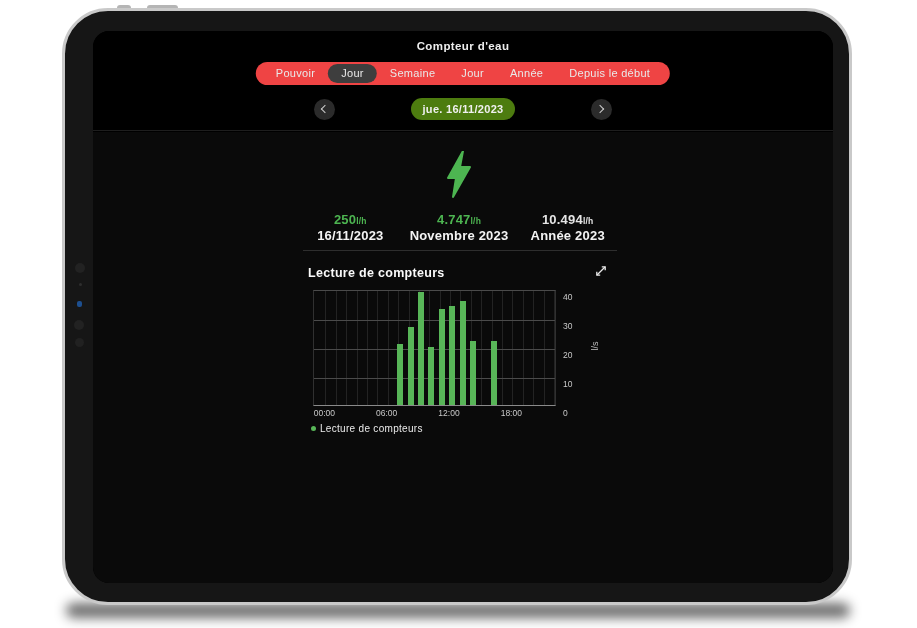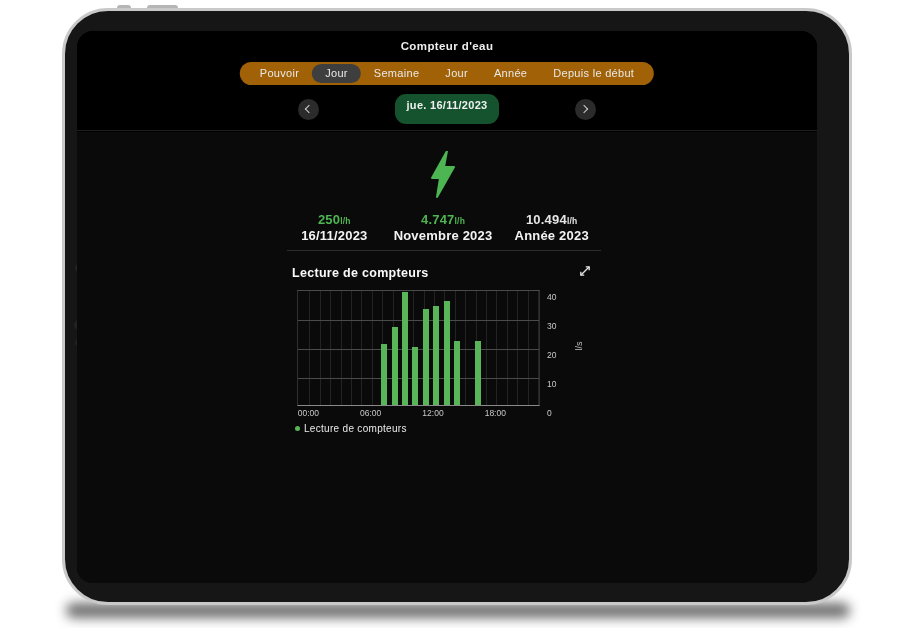--- a/index.html
+++ b/index.html
@@ -37,40 +37,40 @@
 
   .cam-dot { position: absolute; border-radius: 50%; }
   .cam-1 { left: 10px; top: 252px; width: 10px; height: 10px; background: #222; }
   .cam-2 { left: 14px; top: 272px; width: 3px;  height: 3px;  background: #2e2e2e; }
   .cam-3 { left: 12px; top: 290px; width: 5px;  height: 6px;  background: #1d4f8f; border-radius: 2px; }
   .cam-4 { left: 9px;  top: 309px; width: 10px; height: 10px; background: #222; }
   .cam-5 { left: 10px; top: 327px; width: 9px;  height: 9px;  background: #212121; }
 
   
   .screen {
-    position: absolute; left: 12px; top: 20px;
+    position: absolute; left: 28px; top: 20px;
     width: 740px; height: 552px;
     background: #000;
     border-radius: 16px;
     overflow: hidden;
   }
 
   
   .app-header {
     position: absolute; left: 0; top: 0; width: 740px; height: 100px;
     background: #000; border-bottom: 1px solid #1e1e1e;
   }
   .app-title {
     position: absolute; top: 9px; left: 0; right: 0;
     text-align: center; font-size: 11.5px; letter-spacing: 0.4px;
     color: #ededed; font-weight: bold;
   }
   .tabs {
     position: absolute; top: 31px; left: 50%; transform: translateX(-50%);
-    height: 23px; background: #a16207; border-radius: 12px;
+    height: 23px; background: #ef4444; border-radius: 12px;
     display: flex; align-items: center; padding: 0 7px;
   }
   .tab {
     height: 19px; line-height: 19px; padding: 0 13px;
     font-size: 11px; letter-spacing: 0.3px; color: #e9e9e9;
     border-radius: 10px; white-space: nowrap; cursor: default;
   }
   .tab.selected { background: #3e3e3e; }
 
   .datebar {
@@ -81,22 +81,22 @@
     width: 21px; height: 21px; border-radius: 50%;
     background: #2b2b2b; position: relative;
   }
   .chev {
     position: absolute; top: 7.5px; width: 6px; height: 6px;
     border-left: 1.5px solid #cfcfcf; border-bottom: 1.5px solid #cfcfcf;
   }
   .chev.left  { left: 8px;  transform: rotate(45deg); }
   .chev.right { left: 6px;  transform: rotate(225deg); }
   .date-pill {
-    min-width: 97px; height: 30px; line-height: 22px;
-    background: #14532d; border-radius: 11px;
+    min-width: 97px; height: 22px; line-height: 22px;
+    background: #4d7c0f; border-radius: 11px;
     text-align: center; padding: 0 12px;
     font-size: 11px; letter-spacing: 0.3px; color: #f0f0f0; font-weight: bold;
   }
 
   
   .content {
     position: absolute; left: 0; top: 101px; width: 740px; height: 451px;
     background: #0a0a0a;
   }
   .panel { position: absolute; left: 203px; top: 0; width: 326px; height: 320px; }

